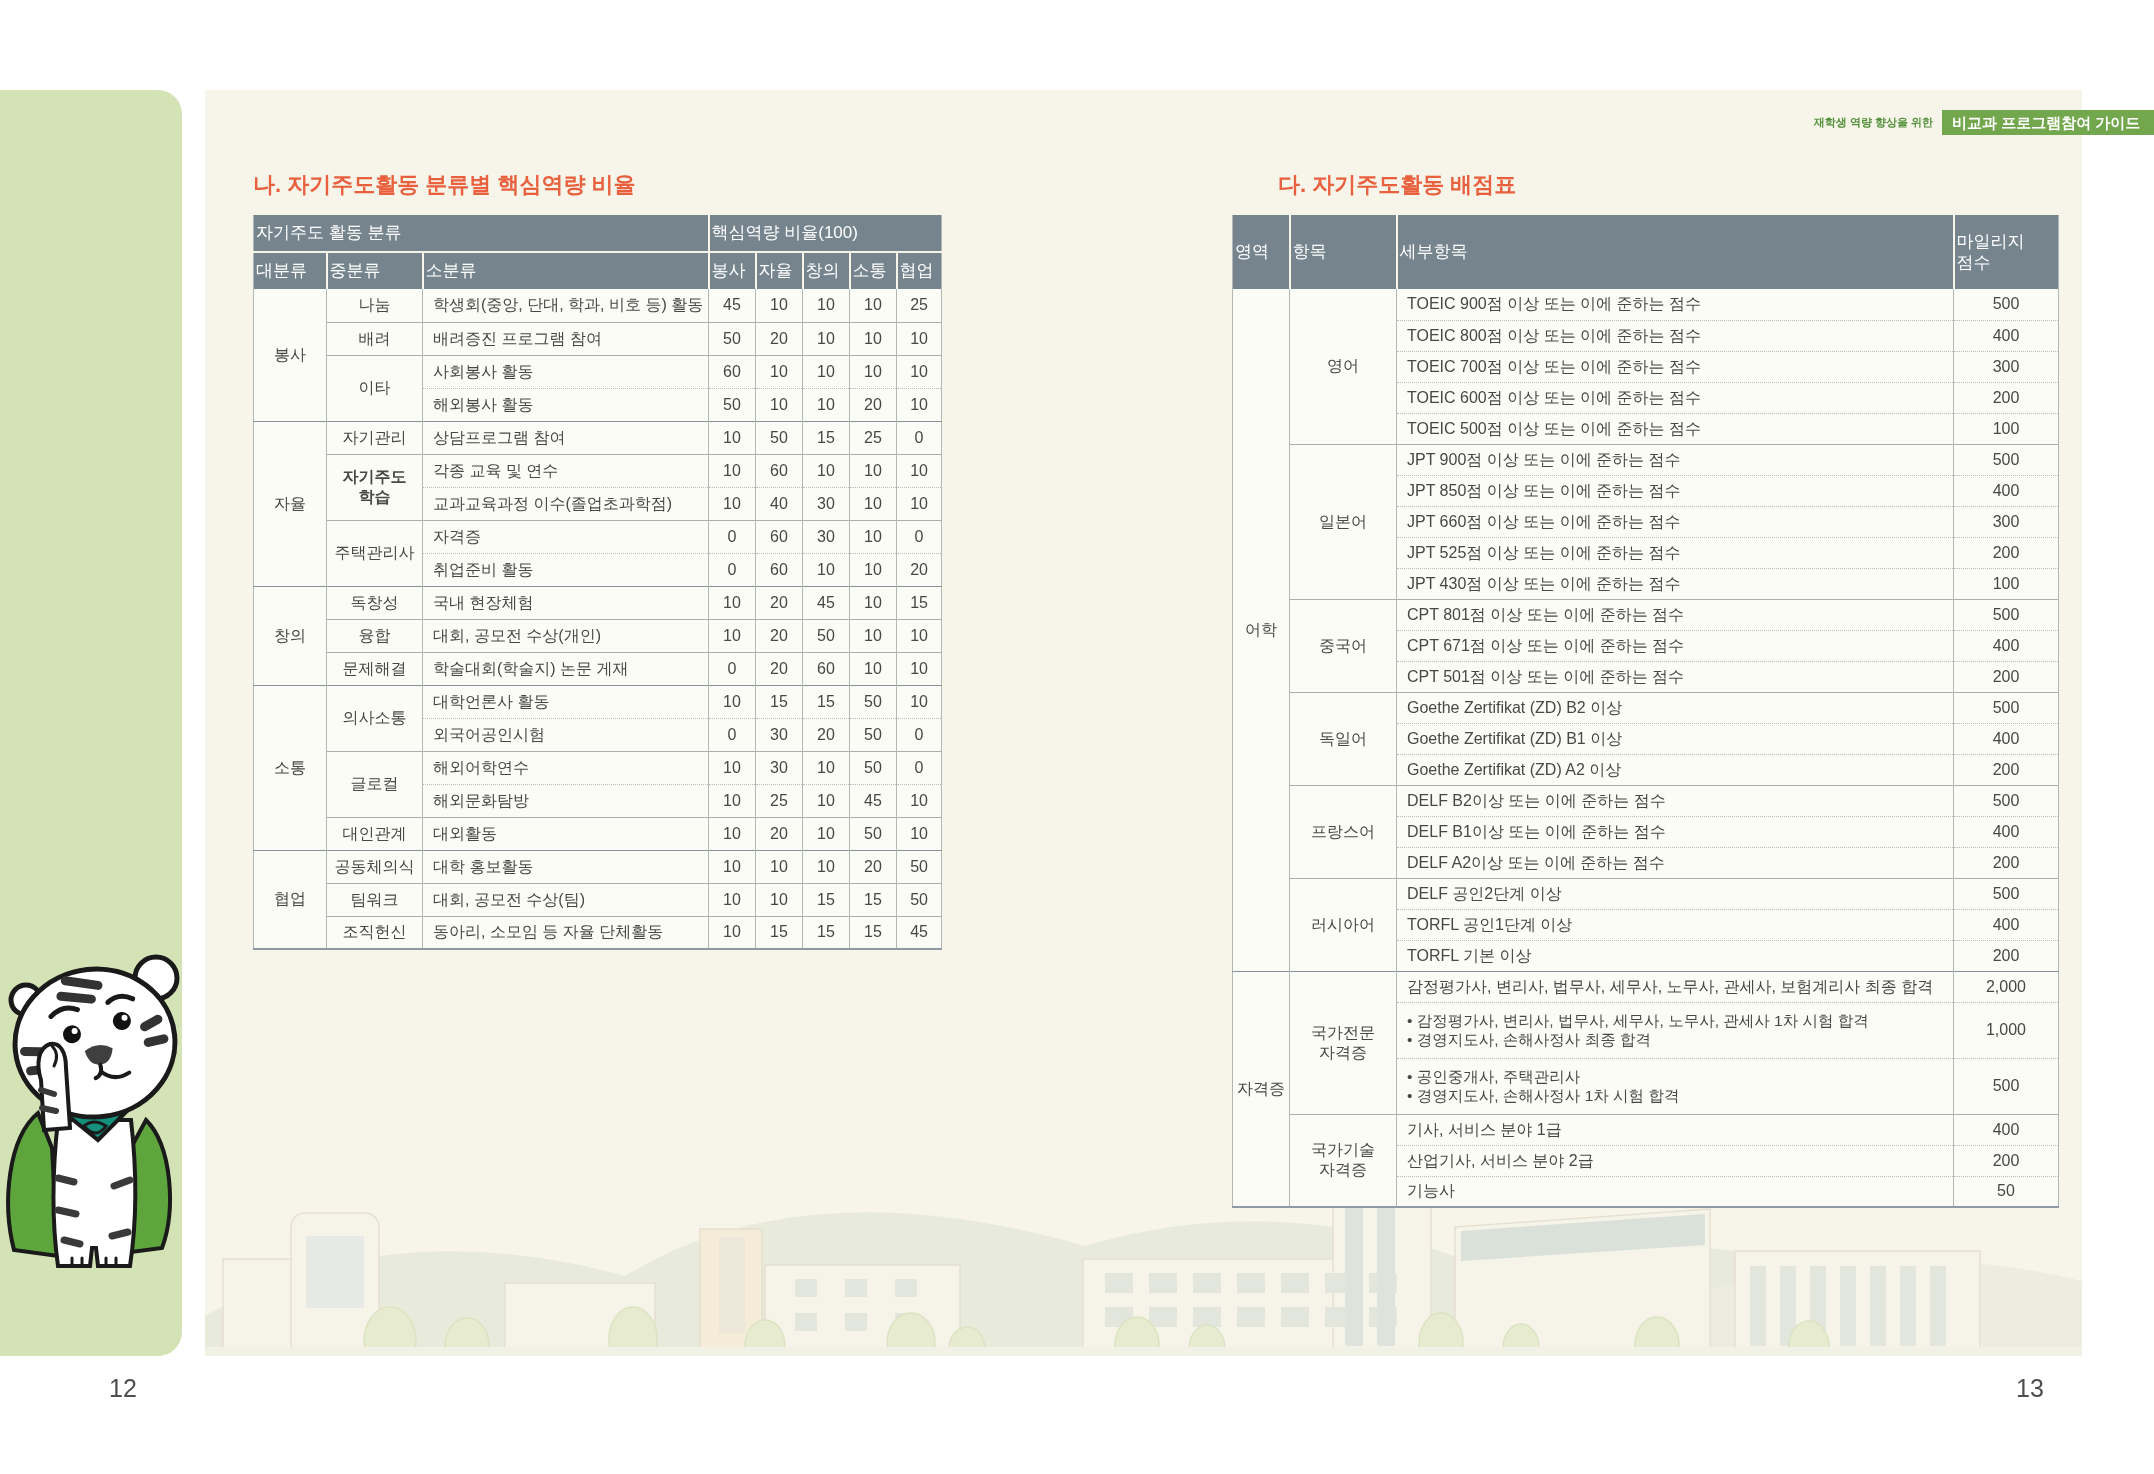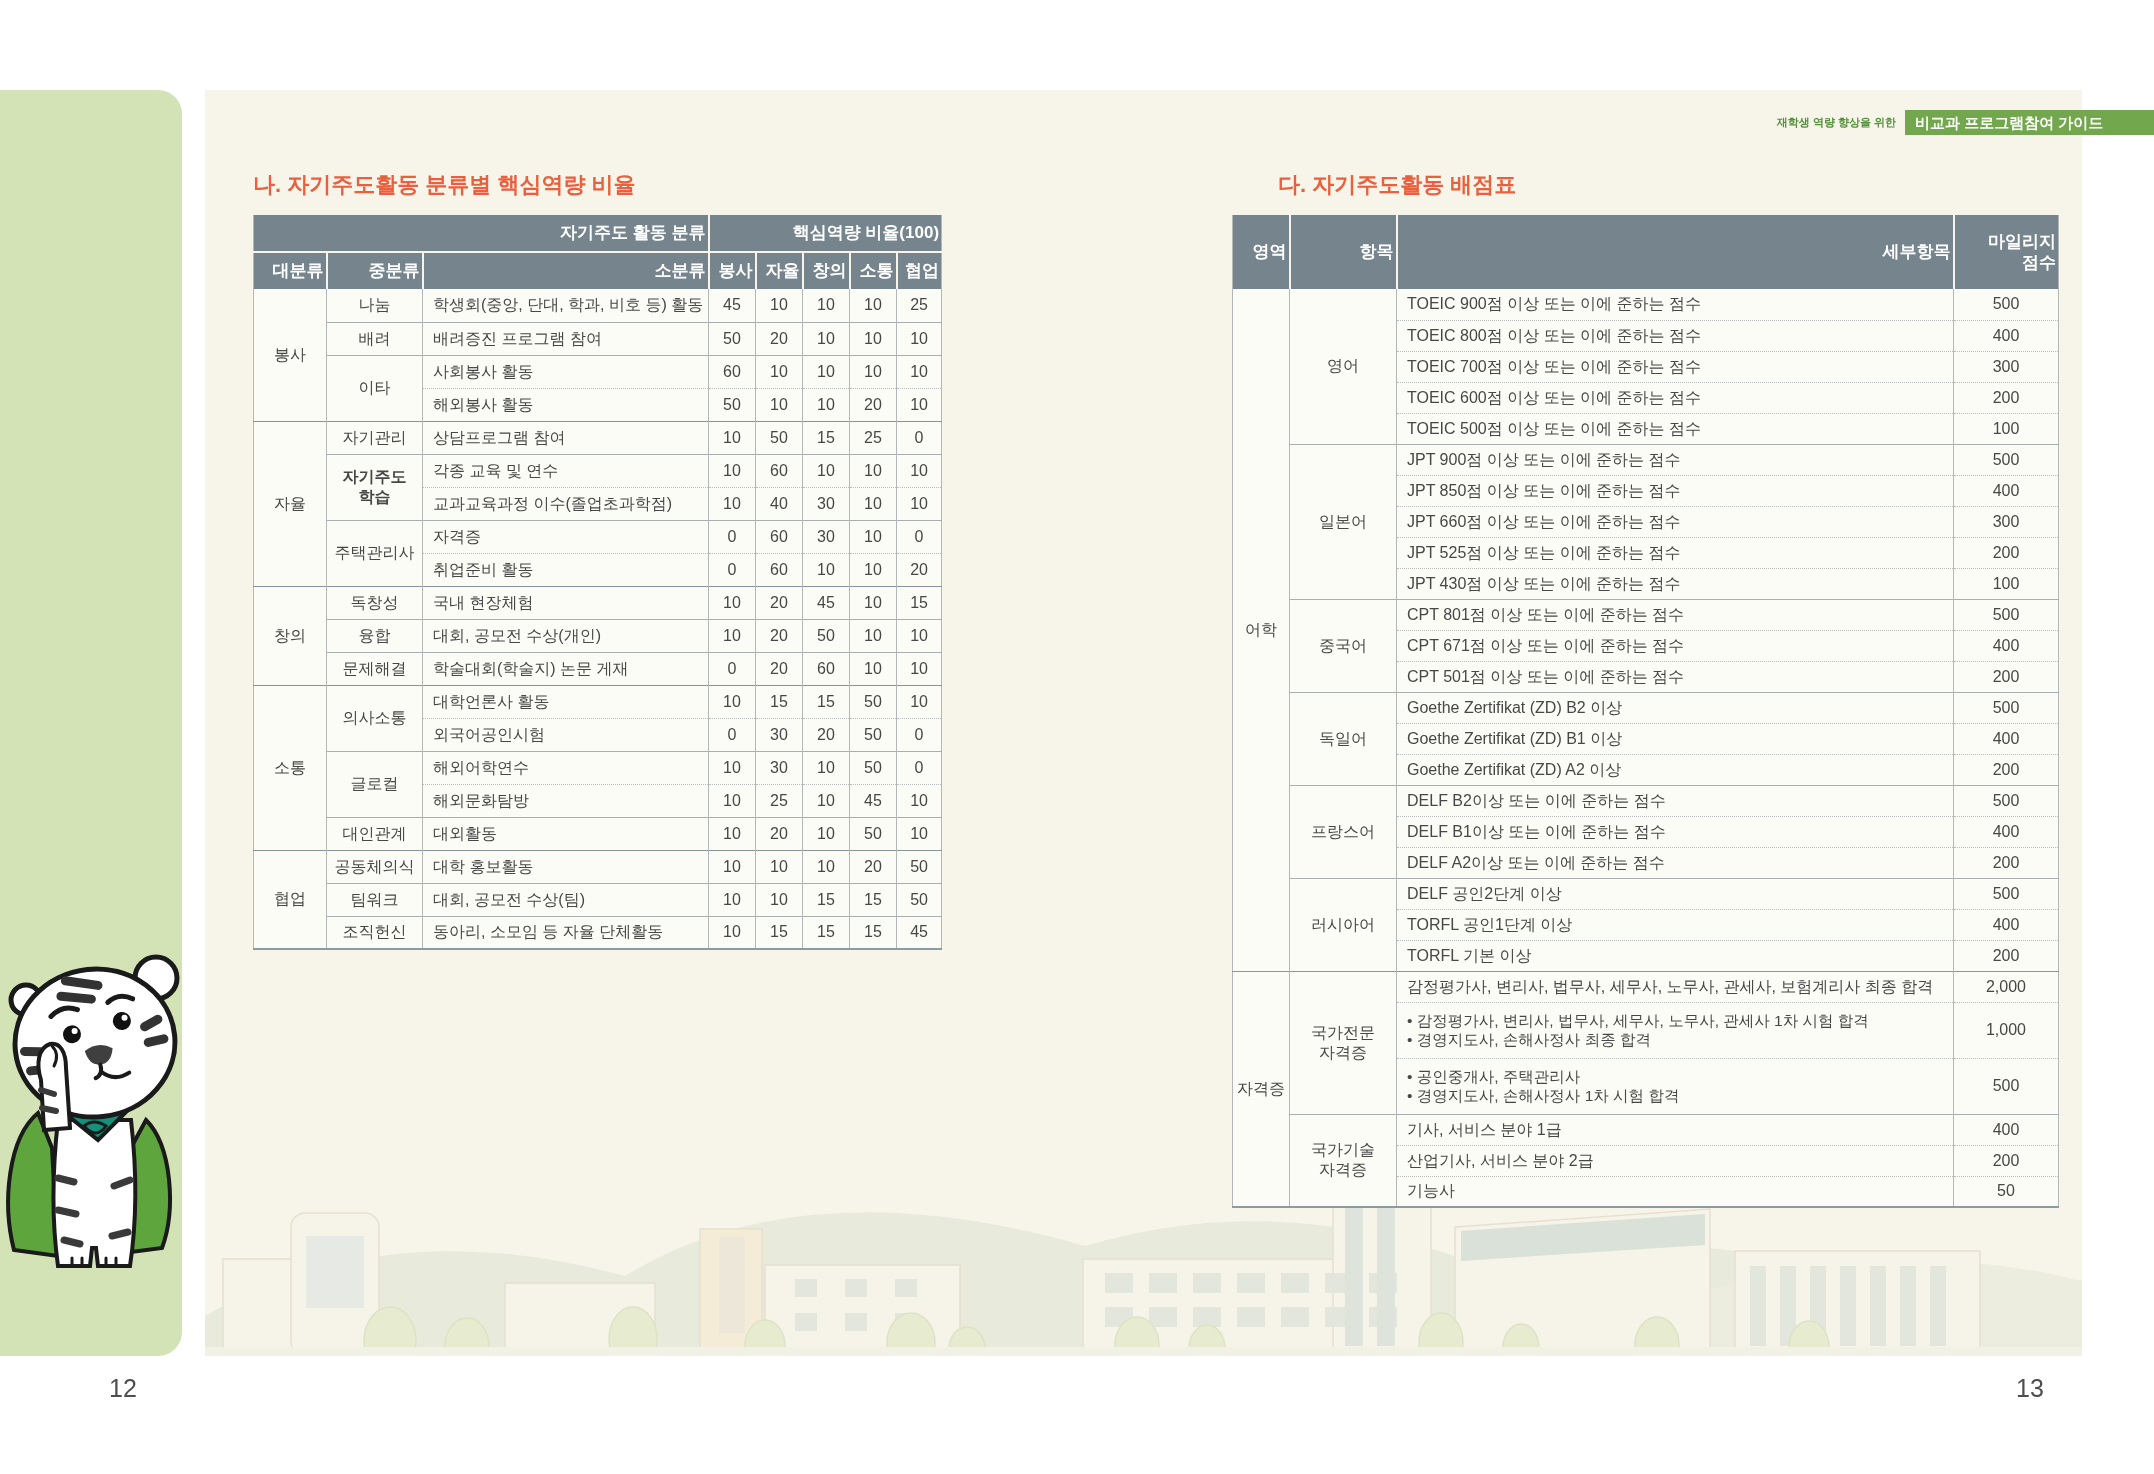--- a/index.html
+++ b/index.html
@@ -7,33 +7,33 @@
   body{font-family:"Liberation Sans","DejaVu Sans",sans-serif;color:#3d3d3d;}
   .canvas{position:relative;width:2154px;height:1474px;background:#ffffff;overflow:hidden;}
 
   
   .sidebar{position:absolute;left:0;top:90px;width:182px;height:1266px;background:#d4e3b5;border-radius:0 24px 24px 0;}
   .page{position:absolute;left:205px;top:90px;width:1877px;height:1266px;background:#f7f4e9;}
 
   
   .topbar{position:absolute;top:110px;right:0;height:25px;display:flex;align-items:center;}
   .tagline{color:#55913d;font-size:11px;font-weight:bold;margin-right:9px;letter-spacing:0;}
-  .badge{width:249px;height:25px;background:#72a74d;color:#fff;font-size:15px;font-weight:bold;line-height:25px;padding-left:10px;}
+  .badge{width:212px;height:25px;background:#72a74d;color:#fff;font-size:15px;font-weight:bold;line-height:25px;padding-left:10px;}
 
   
   .sec-title{position:absolute;font-size:22px;font-weight:bold;color:#e8603d;white-space:nowrap;}
   .title-left{left:48px;top:80px;}
   .title-right{left:1027px;top:80px;margin-left:46px;}
 
   
   .doc-table{border-collapse:collapse;table-layout:fixed;background:#fcfcf7;position:absolute;
              border-left:1px solid #b4b7b8;border-right:1px solid #b4b7b8;border-bottom:2px solid #8e9aa3;}
   .tbl-left{left:48px;top:125px;width:688px;}
   .tbl-right{left:1027px;top:125px;width:826px;}
-  .doc-table th{background:#75848d;color:#ffffff;font-weight:bold;font-size:17px;text-align:right;
+  .doc-table th{background:#75848d;color:#ffffff;font-weight:normal;font-size:17px;text-align:left;
                 border-left:2px solid #f7f4e9;border-bottom:2px solid #f7f4e9;padding:0 2px;white-space:pre-line;line-height:1.25;}
   .doc-table th:first-child{border-left:none;}
   .doc-table thead tr:last-child th{border-bottom:none;}
   .tbl-left thead tr{height:37px;}
   .tbl-right thead tr{height:74px;}
   .doc-table td{font-size:16px;border-top:1px solid #a9aeb0;padding:0 3px;text-align:center;white-space:nowrap;
                 overflow:hidden;line-height:1.25;color:#474747;}
   .doc-table tbody tr{height:33px;}
   .tbl-right tbody tr{height:31px;}
   .tbl-right tbody tr.tall{height:56px;}

